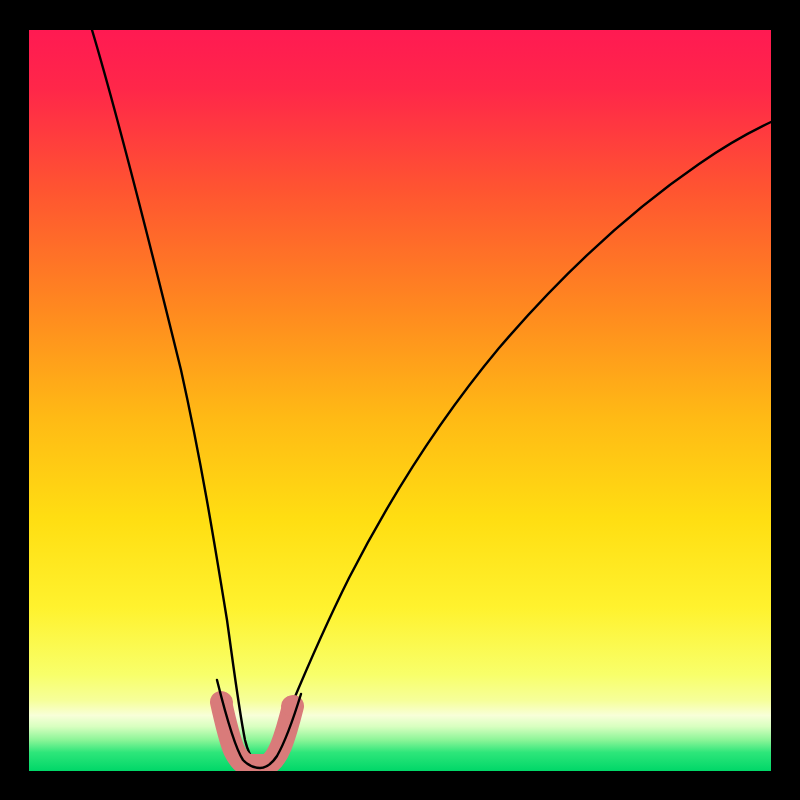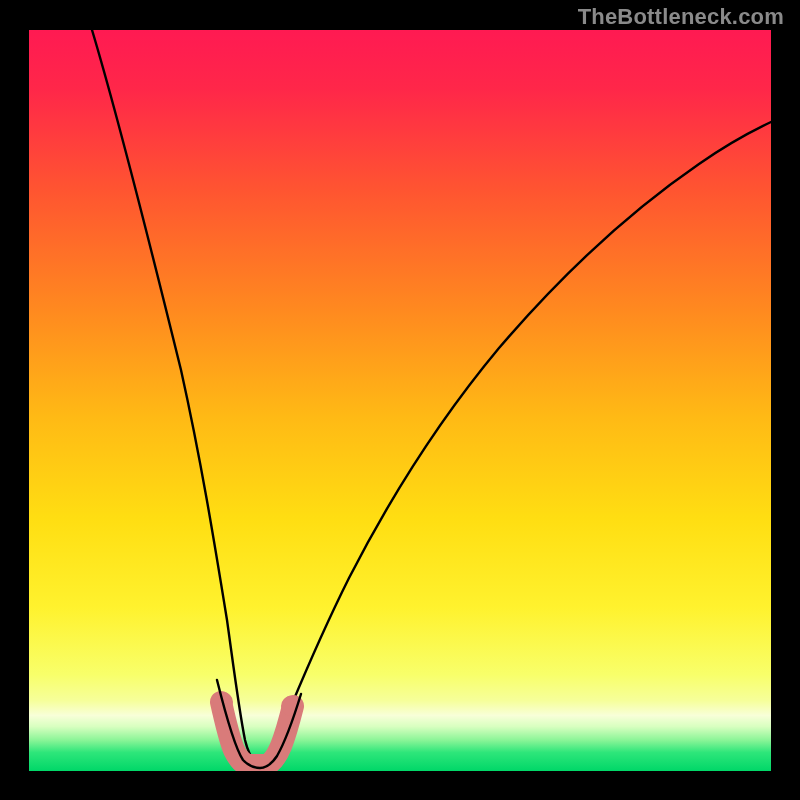--- a/index.html
+++ b/index.html
@@ -114,15 +114,14 @@
         M 188 650
         C 198 690, 206 718, 214 730
         C 220 736, 226 738, 231 738
         C 236 738, 242 735, 248 726
         C 256 712, 264 690, 272 664
       " fill="none" stroke="#000" stroke-width="2.4" stroke-linecap="round"></path>
     </svg>
 
   </div>
 
-  <div class="watermark">TheBottleneck.com</div>
 
 </div>
 
 </body></html>

